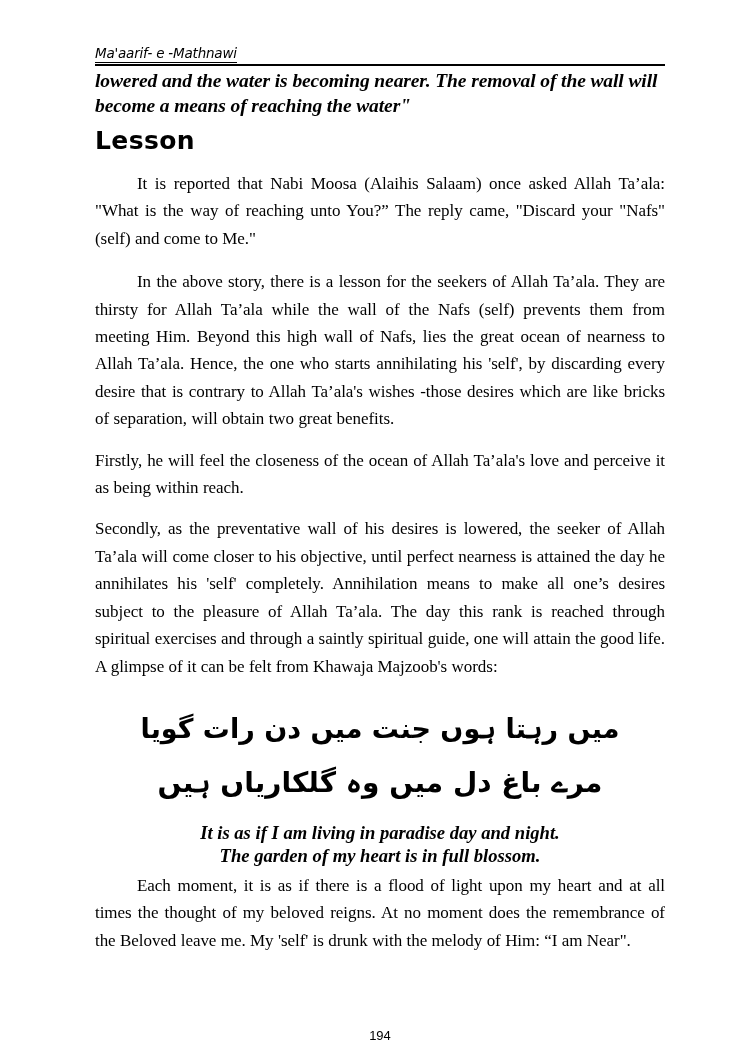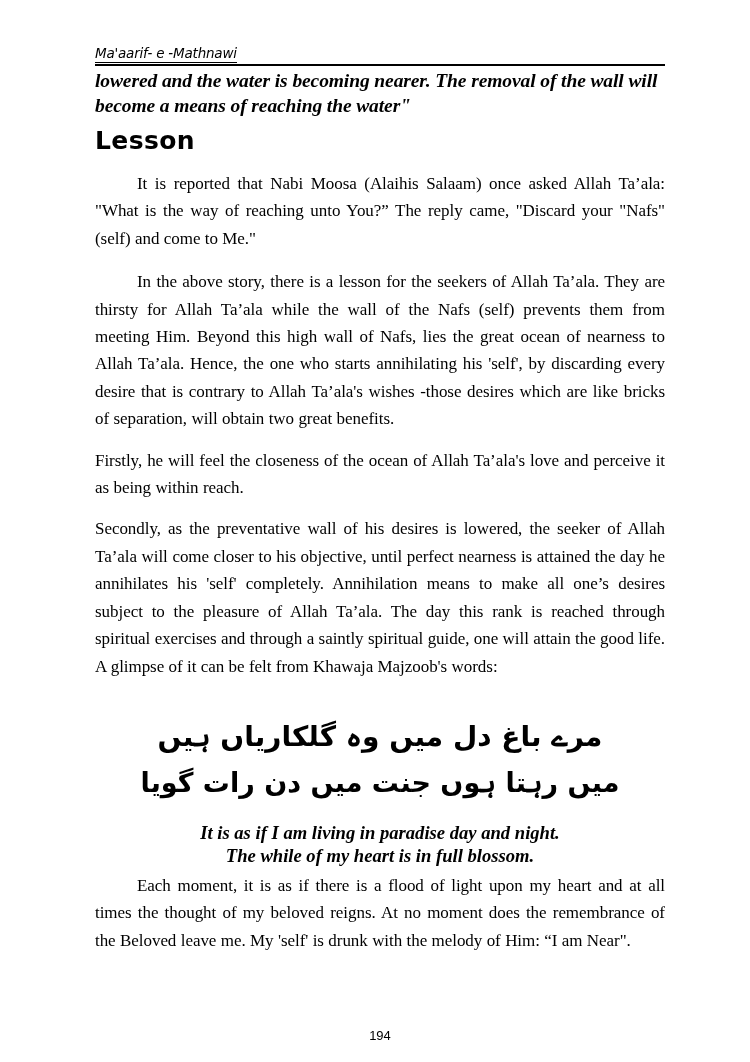--- a/index.html
+++ b/index.html
@@ -189,25 +189,25 @@
     <div class="section-heading">Lesson</div>
 
     <div class="body-col">
       <p class="para indent">It is reported that Nabi Moosa (Alaihis Salaam) once asked Allah Ta’ala: "What is the way of reaching unto You?” The reply came, "Discard your "Nafs"(self) and come to Me."</p>
       <p class="para indent tight">In the above story, there is a lesson for the seekers of Allah Ta’ala. They are thirsty for Allah Ta’ala while the wall of the Nafs (self) prevents them from meeting Him. Beyond this high wall of Nafs, lies the great ocean of nearness to Allah Ta’ala. Hence, the one who starts annihilating his 'self', by discarding every desire that is contrary to Allah Ta’ala's wishes -those desires which are like bricks of separation, will obtain two great benefits.</p>
       <p class="para gap">Firstly, he will feel the closeness of the ocean of Allah Ta’ala's love and perceive it as being within reach.</p>
       <p class="para gap">Secondly, as the preventative wall of his desires is lowered, the seeker of Allah Ta’ala will come closer to his objective, until perfect nearness is attained the day he annihilates his 'self' completely. Annihilation means to make all one’s desires subject to the pleasure of Allah Ta’ala. The day this rank is reached through spiritual exercises and through a saintly spiritual guide, one will attain the good life. A glimpse of it can be felt from Khawaja Majzoob's words:</p>
     </div>
 
     <div class="couplet">
+      <div class="urdu-line first">میں رہتا ہوں جنت میں دن رات گویا</div>
       <div class="urdu-line second">مرے باغ دل میں وہ گلکاریاں ہیں</div>
-      <div class="urdu-line first">میں رہتا ہوں جنت میں دن رات گویا</div>
       <div class="couplet-translation">
         <span class="tl">It is as if I am living in paradise day and night.</span>
-        <span class="tl">The while of my heart is in full blossom.</span>
+        <span class="tl">The garden of my heart is in full blossom.</span>
       </div>
     </div>
 
     <div class="closing">
       <p class="para indent">Each moment, it is as if there is a flood of light upon my heart and at all times the thought of my beloved reigns. At no moment does the remembrance of the Beloved leave me. My 'self' is drunk with the melody of Him: “I am Near".</p>
     </div>
 
     <div class="page-number">194</div>
 
   </div>

